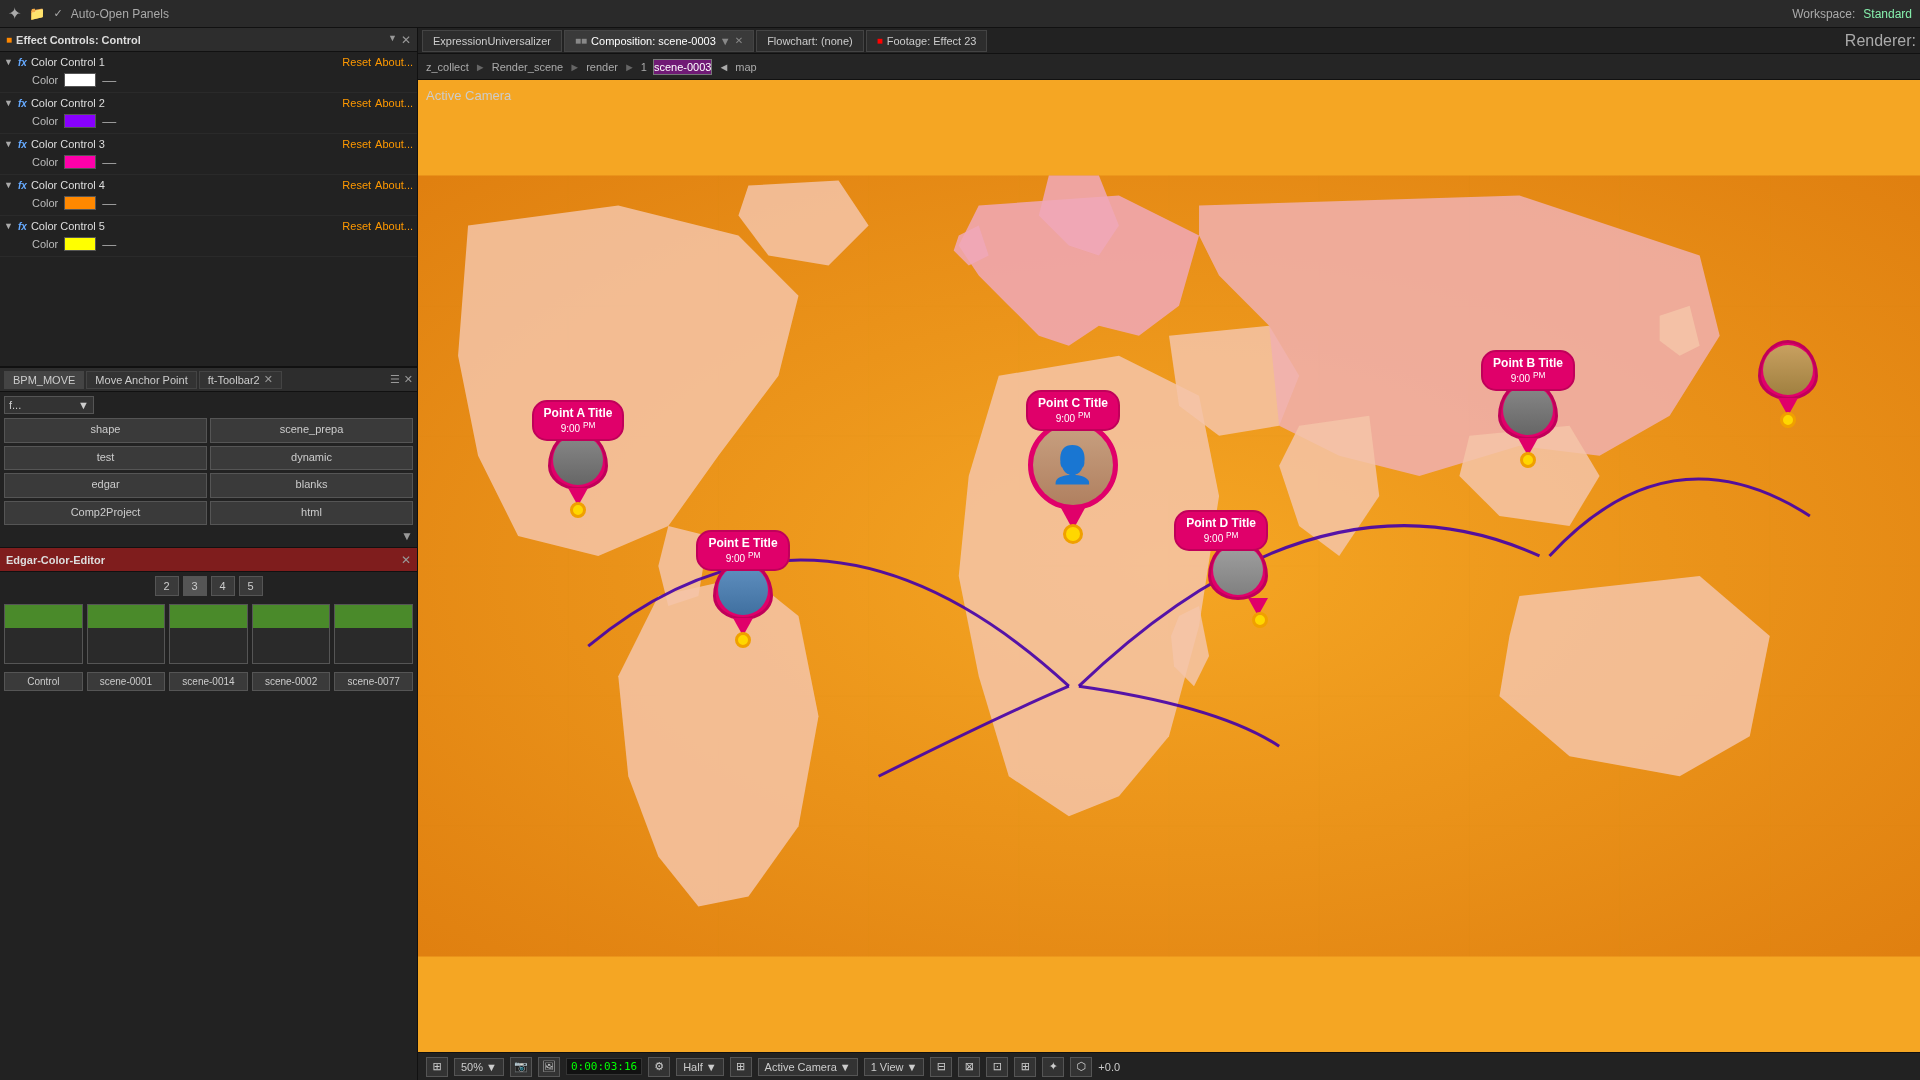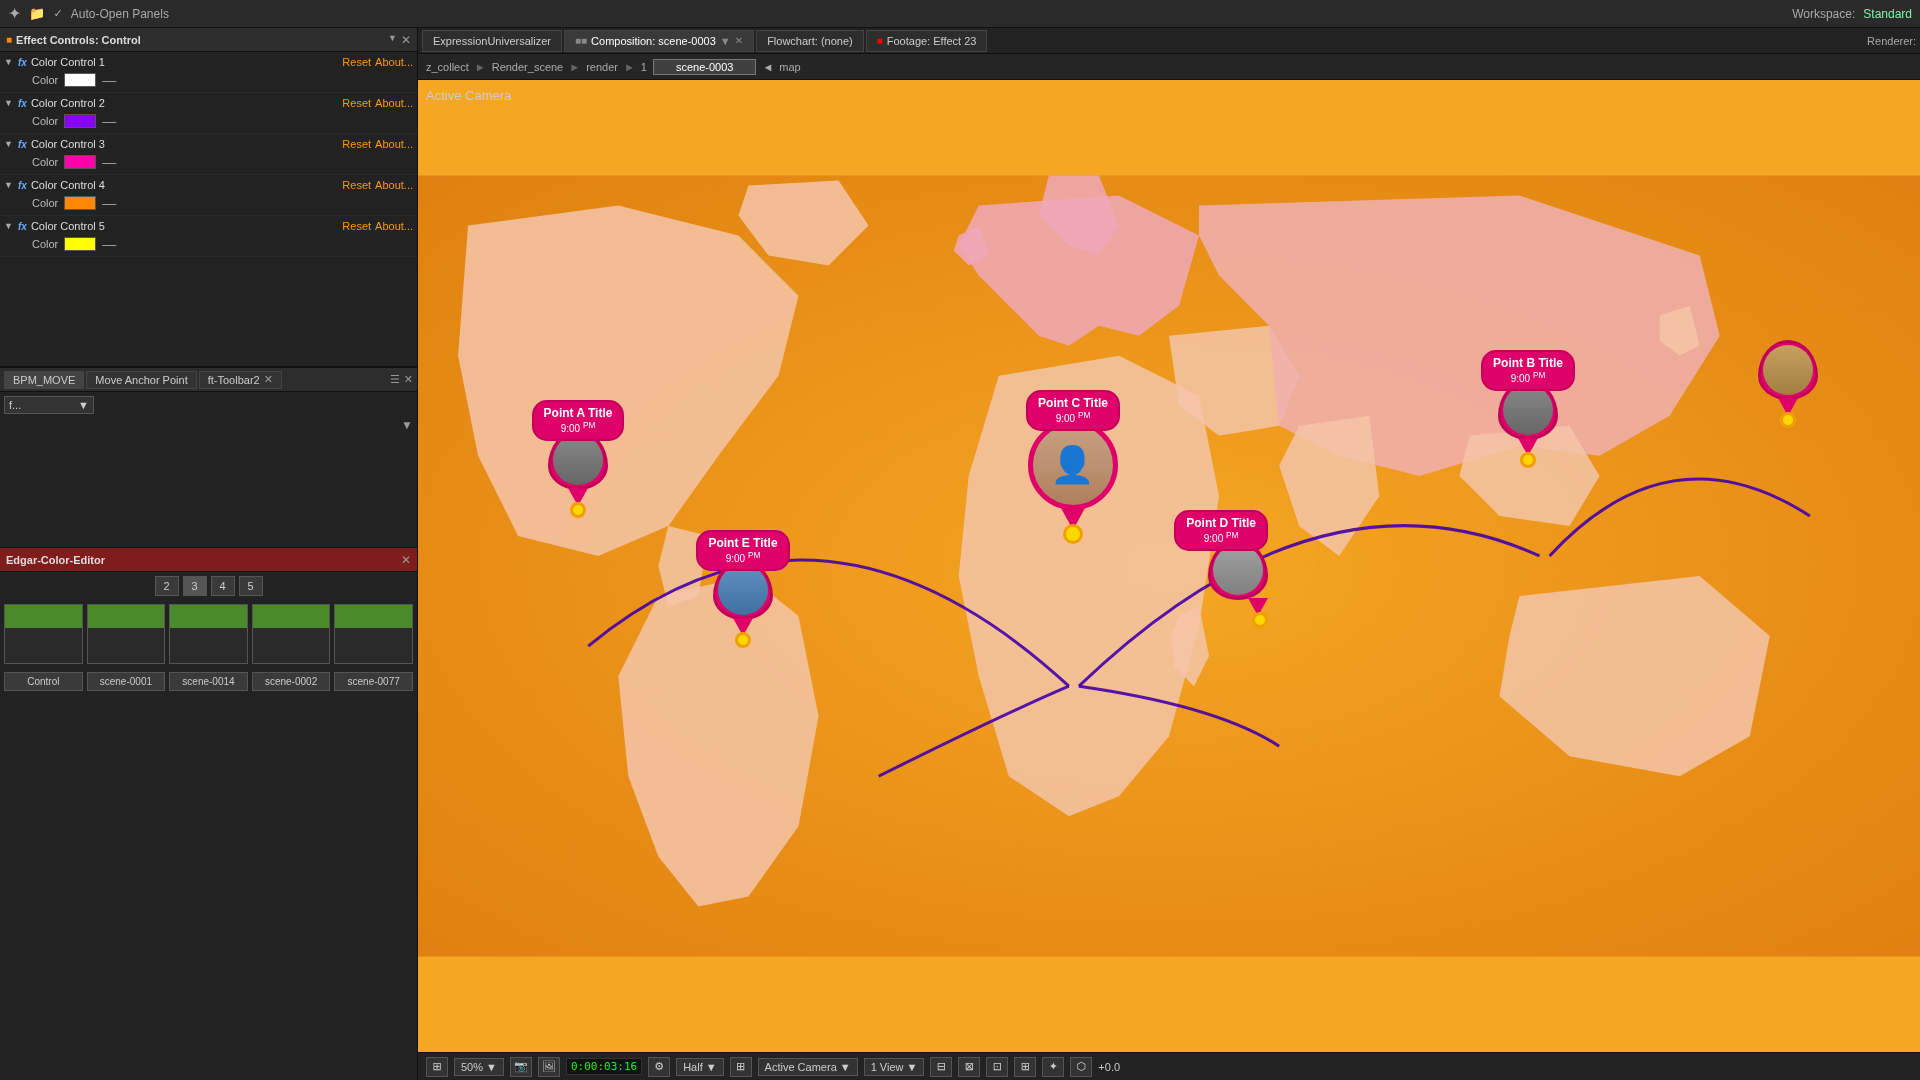--- a/index.html
+++ b/index.html
@@ -294,23 +294,23 @@
       gap: 6px;
       border-bottom: 1px solid #111;
     }
     .breadcrumb-item {
       color: #aaa;
       font-size: 11px;
       cursor: pointer;
     }
     .breadcrumb-sep { color: #666; font-size: 11px; }
     .breadcrumb-active {
-      background: #404040;
+      background: #701a75;
       color: #fff;
-      padding: 1px 22px;
+      padding: 1px 0;
       font-size: 11px;
       border: 1px solid #777;
     }
     .breadcrumb-arrow { color: #aaa; font-size: 11px; }
 
     
     .active-camera-label {
       position: absolute;
       top: 56px;
       left: 435px;
@@ -509,20 +509,30 @@
           <span style="color:#999;font-size:11px;">✕</span>
         </div>
       </div>
       <div class="script-body">
         <div class="script-row1">
           <div class="script-dropdown">
             <span>f...</span>
             <span style="margin-left:auto;">▼</span>
           </div>
         </div>
+        <div class="script-buttons-grid">
+          <div class="script-btn">shape</div>
+          <div class="script-btn">scene_prepa</div>
+          <div class="script-btn">test</div>
+          <div class="script-btn">dynamic</div>
+          <div class="script-btn">edgar</div>
+          <div class="script-btn">blanks</div>
+          <div class="script-btn">Comp2Project</div>
+          <div class="script-btn">html</div>
+        </div>
         <div style="display:flex;align-items:center;justify-content:flex-end;">
           <span style="color:#999;font-size:12px;">▼</span>
         </div>
       </div>
     </div>
 
     <div class="color-editor">
       <div class="color-editor-header">
         <span style="color:#ddd;font-size:11px;font-weight:bold;">Edgar-Color-Editor</span>
         <span style="margin-left:auto;color:#999;font-size:12px;">✕</span>
@@ -576,21 +586,21 @@
         <span style="color:#888;font-size:10px;">■■</span>
         Composition: scene-0003
         <span style="color:#888;">▼</span>
         <span class="close">✕</span>
       </div>
       <div class="comp-tab">Flowchart: (none)</div>
       <div class="comp-tab">
         <span style="color:#f00;font-size:10px;">■</span>
         Footage: Effect 23
       </div>
-      <div style="margin-left:auto;color:#aaa;font-size:11px;">Renderer:</div>
+      <div style="margin-left:auto;color:#aaa;font-size:16px;">Renderer:</div>
     </div>
 
     <div class="breadcrumb-row">
       <span class="breadcrumb-item">z_collect</span>
       <span class="breadcrumb-sep">►</span>
       <span class="breadcrumb-item">Render_scene</span>
       <span class="breadcrumb-sep">►</span>
       <span class="breadcrumb-item">render</span>
       <span class="breadcrumb-sep">►</span>
       <span class="breadcrumb-item">1</span>

